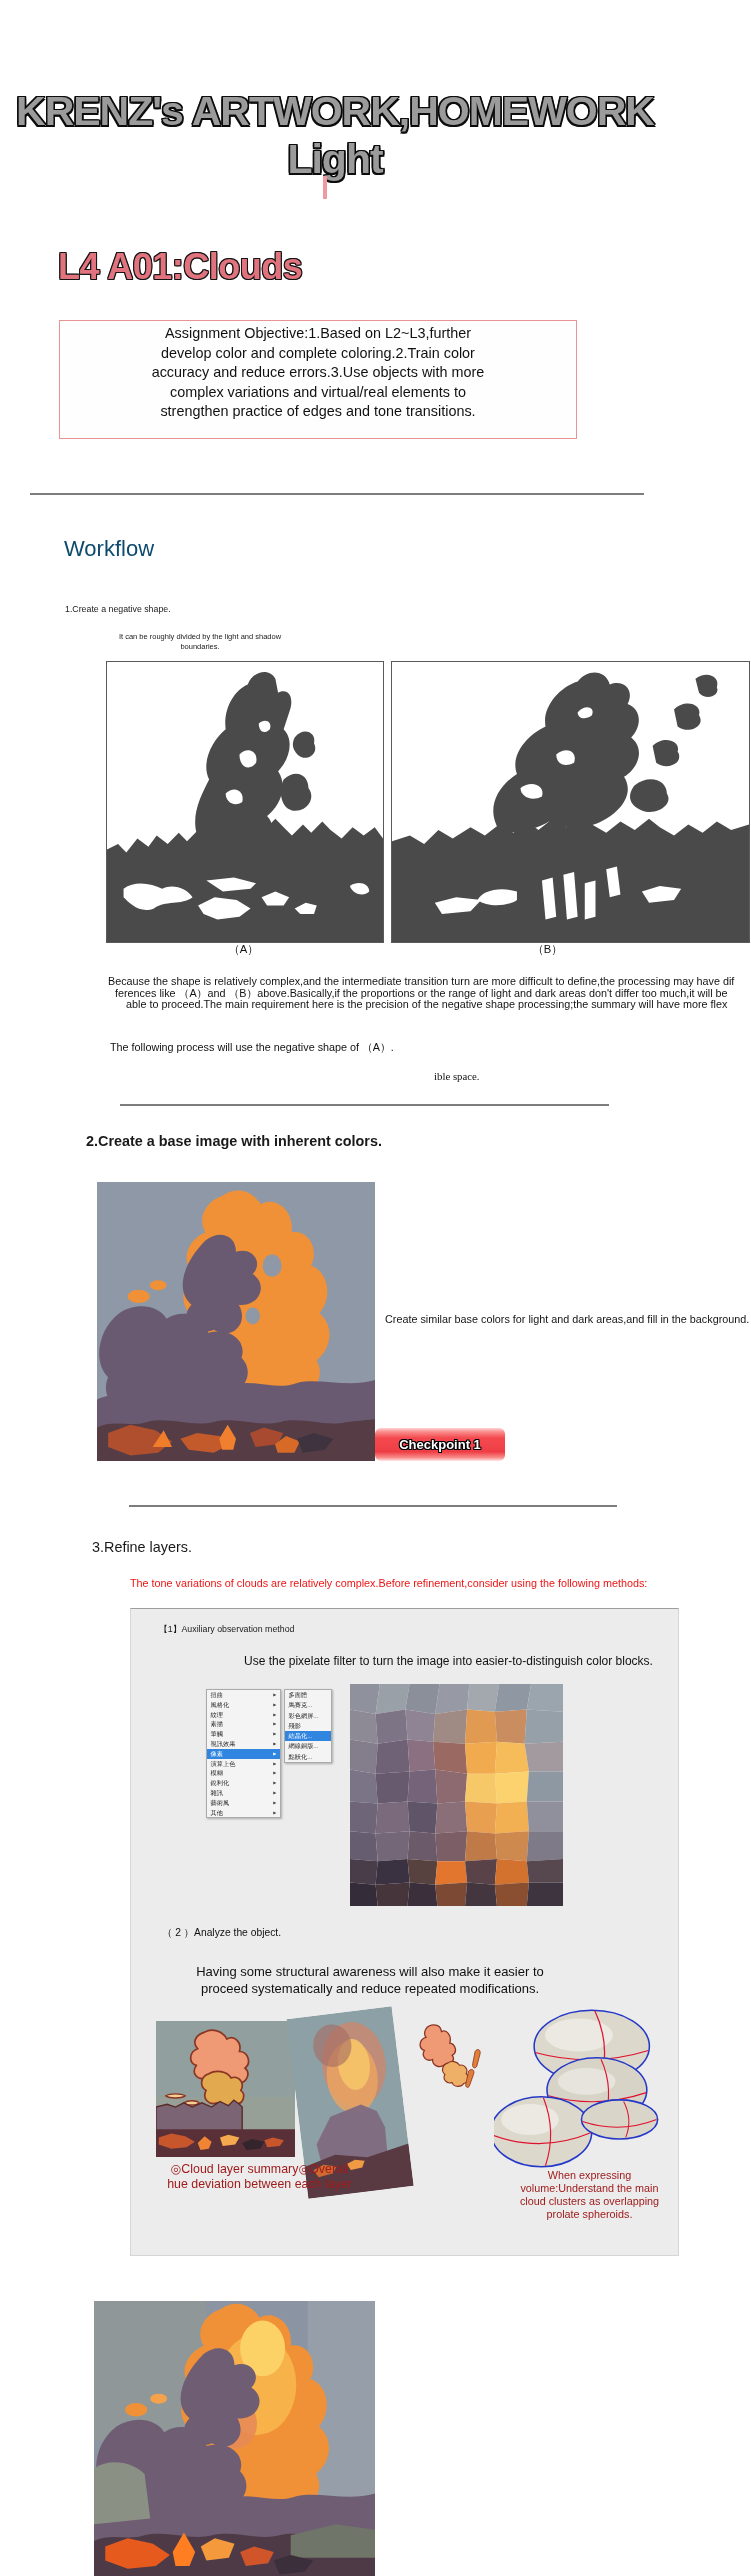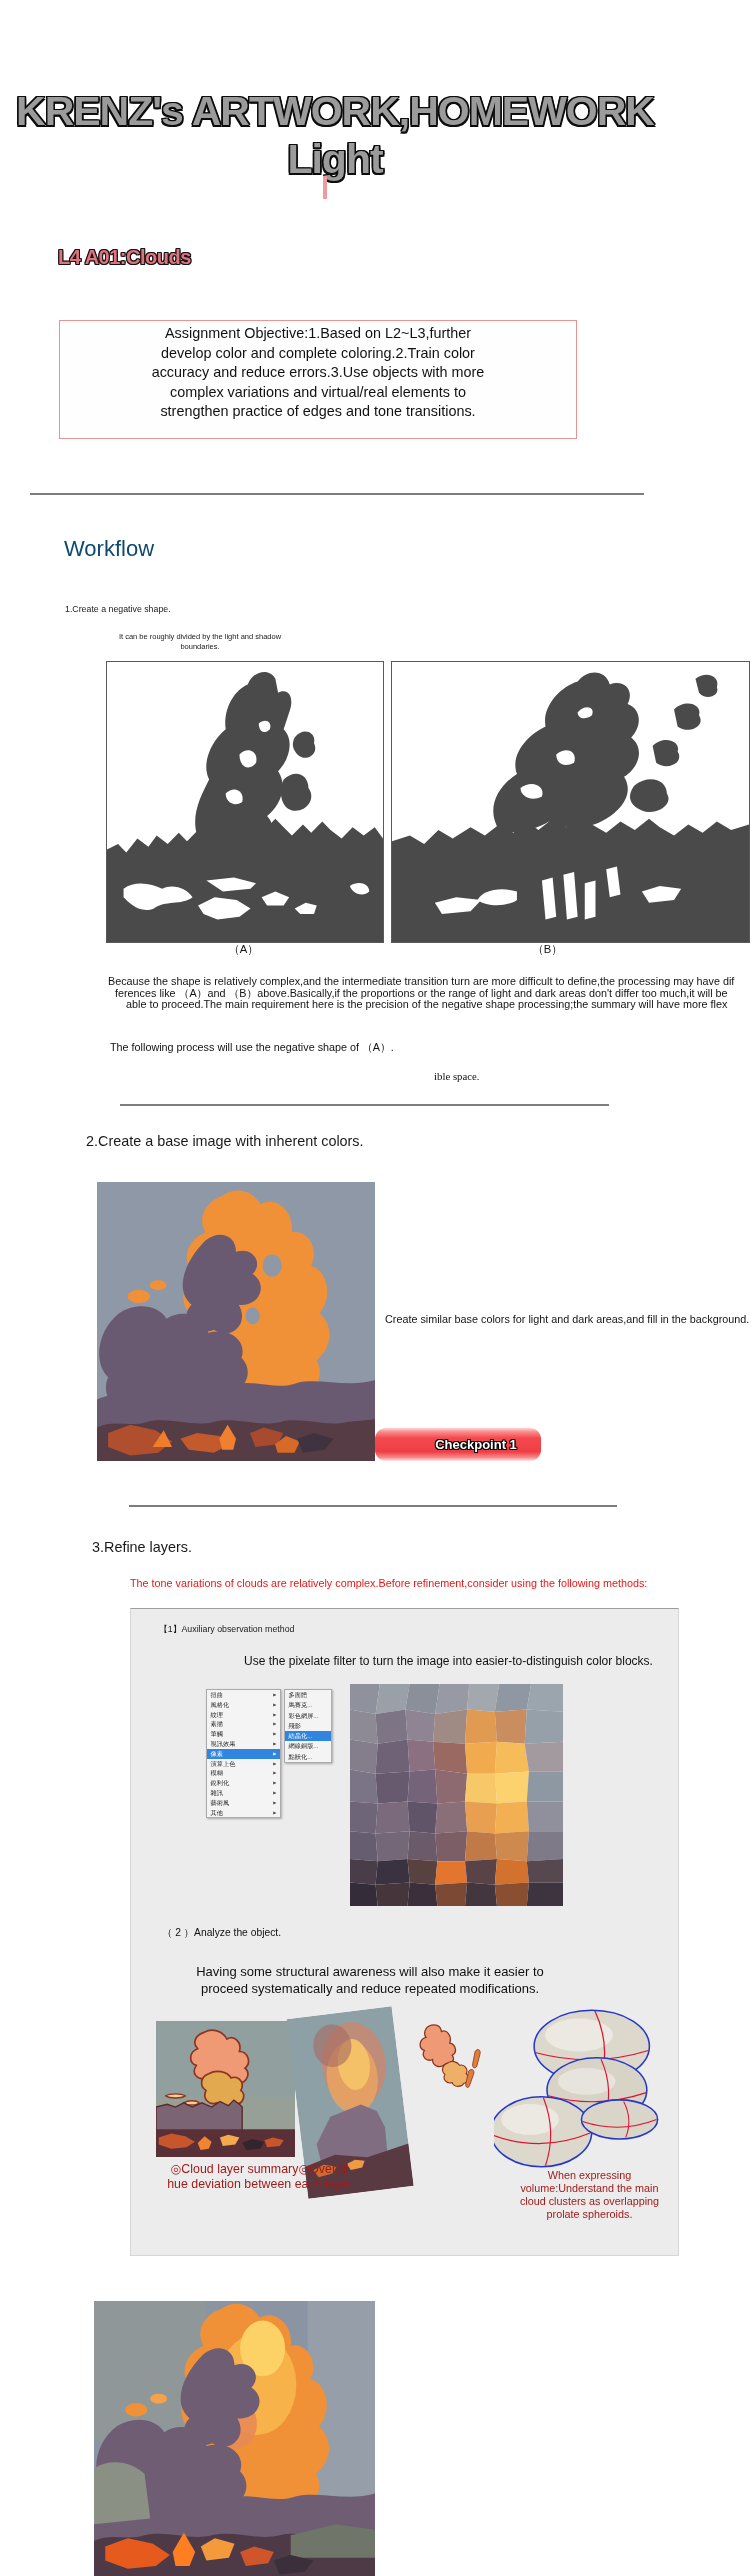--- a/index.html
+++ b/index.html
@@ -4,35 +4,35 @@
 <style>
   html,body{margin:0;padding:0;background:#fff;}
   #page{position:relative;width:751px;height:3606px;background:#fff;overflow:hidden;
         font-family:"Liberation Sans",sans-serif;color:#111;}
   .abs{position:absolute;}
   .nowrap{white-space:nowrap;}
   .ctr{text-align:center;}
   .big-title{font-size:41px;font-weight:bold;letter-spacing:-1px;line-height:1.18;color:#9b9b9b;
       text-shadow:-1.5px -1.5px 0 #0c0c0c,1.5px -1.5px 0 #0c0c0c,-1.5px 1.5px 0 #0c0c0c,1.5px 1.5px 0 #0c0c0c,
                   -1.5px 0 0 #0c0c0c,1.5px 0 0 #0c0c0c,0 -1.5px 0 #0c0c0c,0 1.5px 0 #0c0c0c;}
-  .lesson{font-size:20px;font-weight:bold;letter-spacing:-0.5px;color:#e0737e;
+  .lesson{font-size:36px;font-weight:bold;letter-spacing:-0.5px;color:#e0737e;
       text-shadow:-1px -1px 0 #151515,1px -1px 0 #151515,-1px 1px 0 #151515,1px 1px 0 #151515,
                   -1px 0 0 #151515,1px 0 0 #151515,0 -1px 0 #151515,0 1px 0 #151515;}
   .objective-box{border:1px solid #e89494;background:#fffefe;font-size:14.4px;line-height:19.6px;}
   .divider{background:#7d7d7d;height:1.5px;}
   .h-workflow{font-size:22px;color:#0c4a6e;}
   .h-step-sm{font-size:8.8px;color:#1a1a1a;}
   .h-step{font-size:14.4px;color:#1a1a1a;}
   .cap-sm{font-size:7.5px;line-height:9.8px;color:#1a1a1a;}
   .body-txt{font-size:10.8px;line-height:12px;color:#141414;}
   .side-cap{font-size:10.8px;color:#141414;}
   .red-note{font-size:10.8px;color:#ee1414;}
   .panel{background:#ececec;border:0.5px solid #d6d6d6;border-top:1.5px solid #9d9d9d;}
   .ribbon{background:linear-gradient(180deg,#ffd3d2 0%,#f98b8a 12%,#f44a4f 30%,#ee3e45 72%,#f98d8c 90%,#ffe9e8 100%);
-      border-radius:11px;display:flex;align-items:center;justify-content:center;padding-left:36px;}
+      border-radius:6px;display:flex;align-items:center;justify-content:center;}
   .ribbon-txt{font-size:13px;font-weight:bold;color:#fff;
       text-shadow:-1px -1px 0 #000,1px -1px 0 #000,-1px 1px 0 #000,1px 1px 0 #000,
                   -1px 0 0 #000,1px 0 0 #000,0 -1px 0 #000,0 1px 0 #000;}
   .menu{background:#f4f4f4;border:0.5px solid #ababab;box-shadow:1px 1px 2.1px rgba(0,0,0,.28);}
   .menu-row{height:9.8px;line-height:9.8px;padding:0 3.6px;font-size:6.2px;color:#1e1e1e;
       display:flex;justify-content:space-between;align-items:center;}
   .menu-row .arr{font-size:4.1px;color:#444;}
   .menu-row.hl{background:#2f85e0;color:#fff;}
   .menu-row.hl .arr{color:#fff;}
   .dark-red{color:#a01c1c;}
@@ -113,21 +113,21 @@
 
   <div class="abs body-txt nowrap" style="left:108px;top:975px;">Because the shape is relatively complex,and the intermediate transition turn are more difficult to define,the processing may have dif</div>
   <div class="abs body-txt nowrap" style="left:115px;top:987px;">ferences like （A）and （B）above.Basically,if the proportions or the range of light and dark areas don't differ too much,it will be</div>
   <div class="abs body-txt nowrap" style="left:126px;top:998px;">able to proceed.The main requirement here is the precision of the negative shape processing;the summary will have more flex</div>
   <div class="abs body-txt nowrap" style="left:434px;top:1070px;font-family:Liberation Serif, serif;">ible space.</div>
 
   <div class="abs nowrap" style="left:110px;top:1041px;font-size:10.8px;">The following process will use the negative shape of （A）.</div>
 
   <div class="abs divider" style="left:120px;top:1104px;width:489px;"></div>
 
-  <div class="abs h-step" style="left:86px;top:1133px;">2.Create a base image with inherent colors.</div>
+  <div class="abs h-step" style="left:86px;top:1133px;font-weight:bold;">2.Create a base image with inherent colors.</div>
 
   <svg class="abs" style="left:97px;top:1182px;" width="278" height="279" viewBox="0 0 100 100" preserveAspectRatio="none">
     <rect width="100" height="100" fill="#8e98a6"></rect>
     <path fill="#f19137" d="M45,5 C39,7 36,13 39,18 C32,21 30,29 35,33 C29,38 30,47 37,50 C33,56 37,63 44,63 C42,70 48,77 55,75 C58,81 67,82 72,77 C79,76 82,69 79,64 C85,59 85,51 80,47 C85,41 83,32 77,30 C80,24 76,17 70,18 C71,10 64,5 59,8 C55,2 49,2 45,5 Z"></path>
     <path fill="#6a5a71" d="M39,21 C44,17 50,19 50,25 C56,23 60,29 56,33 C62,37 58,45 51,44 C55,51 48,57 42,53 C35,56 29,49 34,44 C28,39 31,29 39,21 Z"></path>
     <ellipse cx="63" cy="30" rx="3.4" ry="4" fill="#8e98a6"></ellipse>
     <ellipse cx="56" cy="48" rx="2.6" ry="3" fill="#8e98a6"></ellipse>
     <path fill="#6a5a71" d="M8,47 C14,43 22,44 25,49 C31,45 39,48 40,54 C48,52 54,57 52,63 C57,68 53,76 46,76 C48,84 40,90 33,86 C27,92 16,89 15,82 C7,84 1,77 4,70 C-2,64 1,52 8,47 Z"></path>
     <path fill="#6a5a71" d="M0,78 C8,74 16,78 24,75 C32,72 40,76 48,73 C56,70 64,75 72,72 C80,70 90,74 100,71 L100,100 L0,100 Z"></path>
     <ellipse cx="15" cy="41" rx="4" ry="2.4" fill="#f19137"></ellipse>

